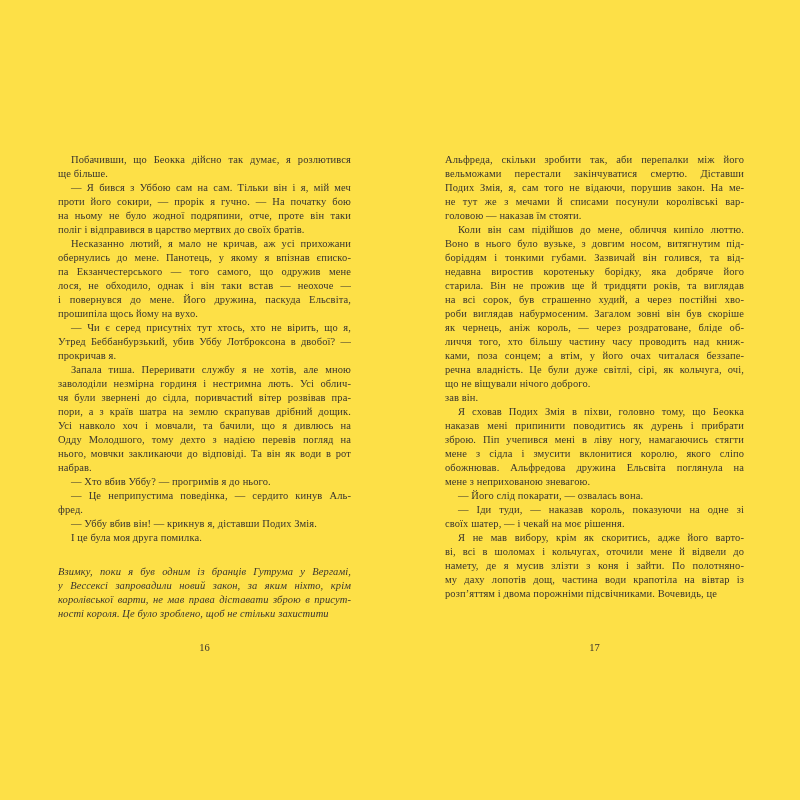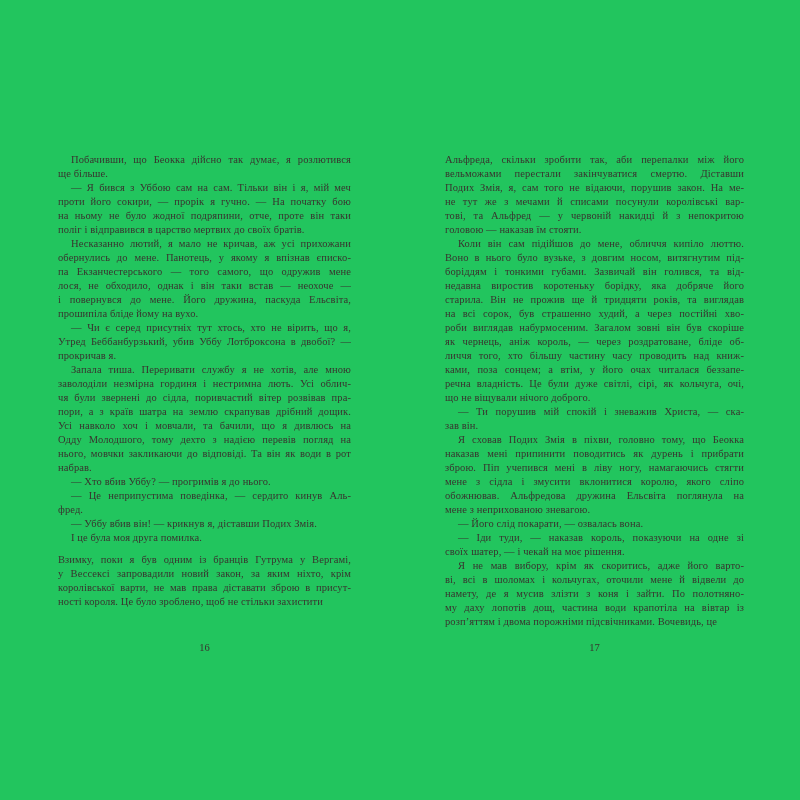--- a/index.html
+++ b/index.html
@@ -11,35 +11,35 @@
     width: 800px;
     height: 800px;
     overflow: hidden;
     font-family: "Liberation Serif", "DejaVu Serif", serif;
     color: #39342f;
   }
   .spread {
     position: relative;
     width: 800px;
     height: 800px;
-    background: #22c55e;
+    background: #fde047;
   }
   .page {
     position: absolute;
     top: 153px;
   }
   .page-left  { left: 58px;  width: 293px; }
   .page-right { left: 445px; width: 299px; }
   .page-text {
     font-size: 10.5px;
     line-height: 14px;
     letter-spacing: 0.1px;
   }
   .para { margin: 0; padding: 0; }
-  .para.section-break { margin-top: 8px; }
+  .para.section-break { margin-top: 20px; font-style: italic; }
   .line {
     height: 14px;
     overflow: hidden;
     text-align: justify;
     text-align-last: justify;
     white-space: normal;
   }
   .line.para-end { text-align-last: left; }
   .line.indent { text-indent: 13px; }
   .page-number {
@@ -68,21 +68,21 @@
           <div class="line">проти його сокири, — прорік я гучно. — На початку бою</div>
           <div class="line">на ньому не було жодної подряпини, отче, проте він таки</div>
           <div class="line para-end">поліг і відправився в царство мертвих до своїх братів.</div>
         </div>
         <div class="para">
           <div class="line indent">Несказанно лютий, я мало не кричав, аж усі прихожани</div>
           <div class="line">обернулись до мене. Панотець, у якому я впізнав єписко-</div>
           <div class="line">па Екзанчестерського — того самого, що одружив мене</div>
           <div class="line">лося, не обходило, однак і він таки встав — неохоче —</div>
           <div class="line">і повернувся до мене. Його дружина, паскуда Ельсвіта,</div>
-          <div class="line para-end">прошипіла бліде йому на вухо.</div>
+          <div class="line para-end">прошипіла щось йому на вухо.</div>
         </div>
         <div class="para">
           <div class="line indent">— Чи є серед присутніх тут хтось, хто не вірить, що я,</div>
           <div class="line">Утред Беббанбурзький, убив Уббу Лотброксона в двобої? —</div>
           <div class="line para-end">прокричав я.</div>
         </div>
         <div class="para">
           <div class="line indent">Запала тиша. Переривати службу я не хотів, але мною</div>
           <div class="line">заволоділи незмірна гординя і нестримна лють. Усі облич-</div>
           <div class="line">чя були звернені до сідла, поривчастий вітер розвівав пра-</div>
@@ -115,39 +115,37 @@
     <div class="page-number">16</div>
   </div>
 
   <div class="page page-right">
     <div class="page-text">
         <div class="para">
           <div class="line">Альфреда, скільки зробити так, аби перепалки між його</div>
           <div class="line">вельможами перестали закінчуватися смертю. Діставши</div>
           <div class="line">Подих Змія, я, сам того не відаючи, порушив закон. На ме-</div>
           <div class="line">не тут же з мечами й списами посунули королівські вар-</div>
-          <div class="line">тові, та Альфред — у червоній накидці й з непокритою</div>
           <div class="line para-end">головою — наказав їм стояти.</div>
         </div>
         <div class="para">
           <div class="line indent">Коли він сам підійшов до мене, обличчя кипіло люттю.</div>
           <div class="line">Воно в нього було вузьке, з довгим носом, витягнутим під-</div>
           <div class="line">боріддям і тонкими губами. Зазвичай він голився, та від-</div>
           <div class="line">недавна виростив коротеньку борідку, яка добряче його</div>
           <div class="line">старила. Він не прожив ще й тридцяти років, та виглядав</div>
           <div class="line">на всі сорок, був страшенно худий, а через постійні хво-</div>
           <div class="line">роби виглядав набурмосеним. Загалом зовні він був скоріше</div>
           <div class="line">як чернець, аніж король, — через роздратоване, бліде об-</div>
           <div class="line">личчя того, хто більшу частину часу проводить над книж-</div>
           <div class="line">ками, поза сонцем; а втім, у його очах читалася беззапе-</div>
           <div class="line">речна владність. Це були дуже світлі, сірі, як кольчуга, очі,</div>
           <div class="line para-end">що не віщували нічого доброго.</div>
         </div>
         <div class="para">
-          <div class="line indent">— Ти порушив мій спокій і зневажив Христа, — ска-</div>
           <div class="line para-end">зав він.</div>
         </div>
         <div class="para">
           <div class="line indent">Я сховав Подих Змія в піхви, головно тому, що Беокка</div>
           <div class="line">наказав мені припинити поводитись як дурень і прибрати</div>
           <div class="line">зброю. Піп учепився мені в ліву ногу, намагаючись стягти</div>
           <div class="line">мене з сідла і змусити вклонитися королю, якого сліпо</div>
           <div class="line">обожнював. Альфредова дружина Ельсвіта поглянула на</div>
           <div class="line para-end">мене з неприхованою зневагою.</div>
         </div>

